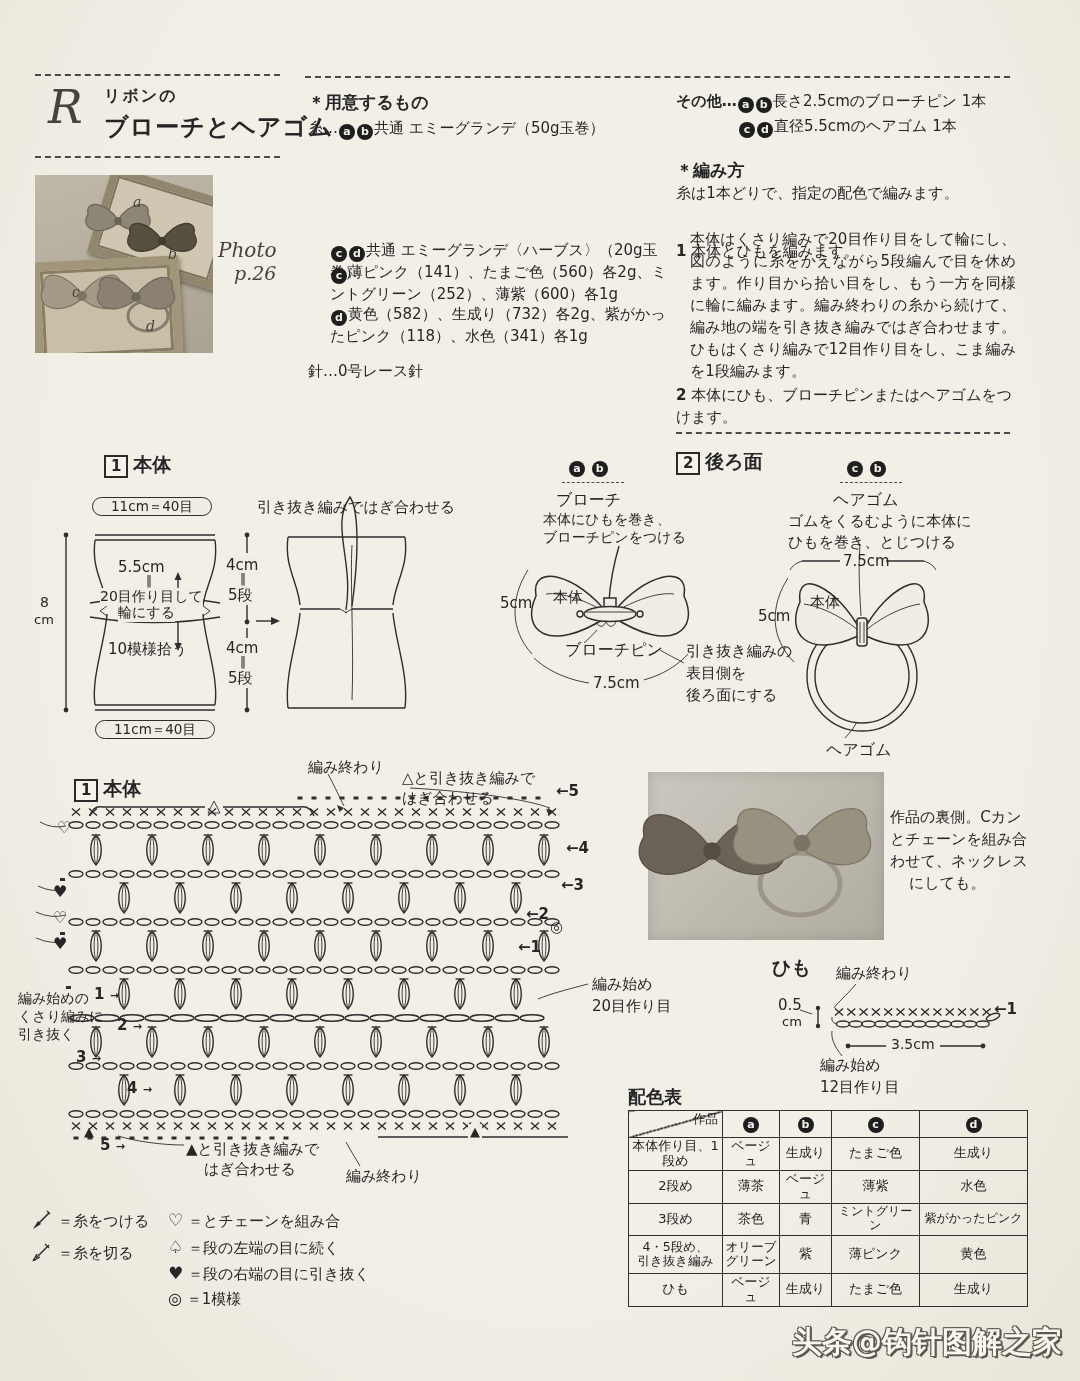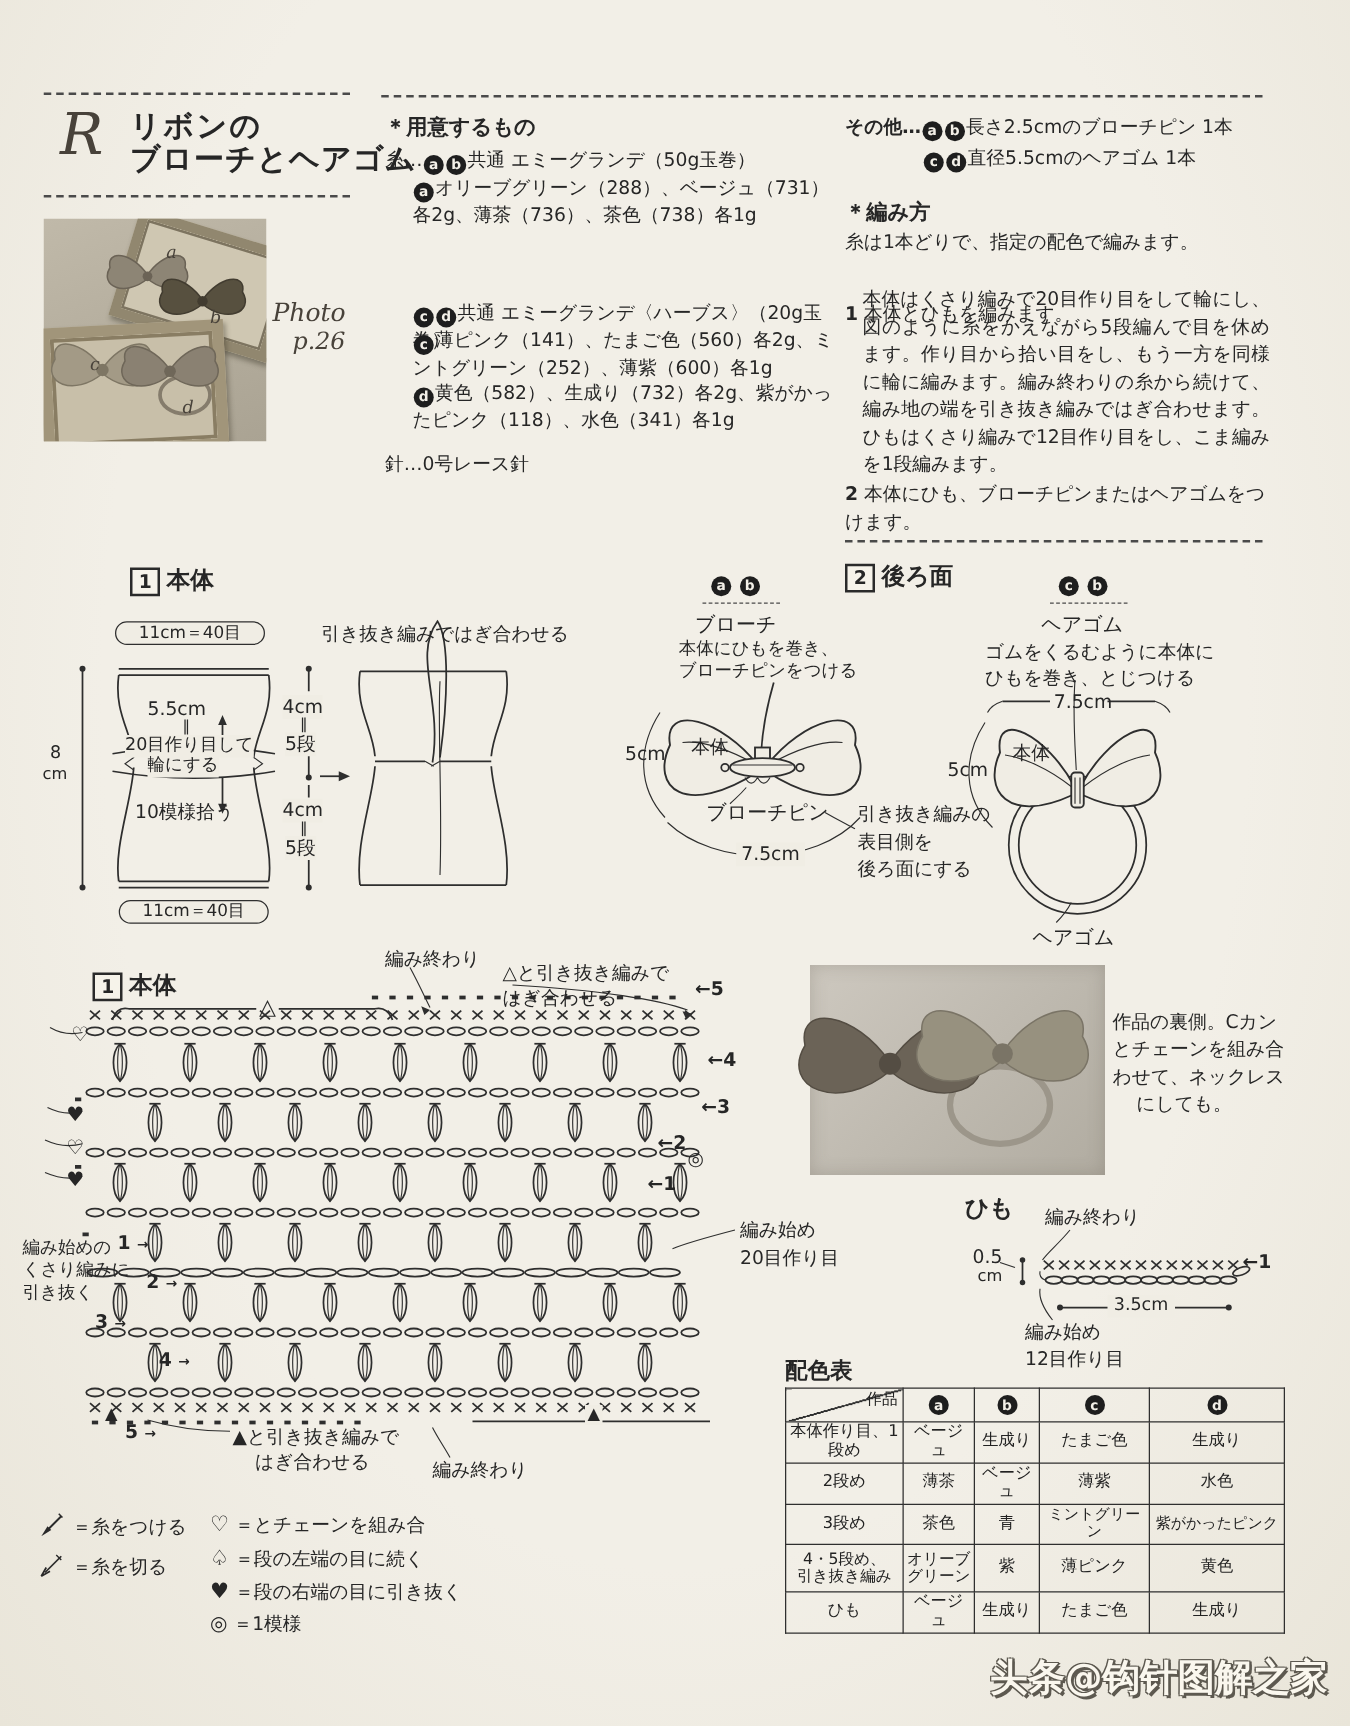--- a/index.html
+++ b/index.html
@@ -615,35 +615,34 @@
         <ellipse cx="124.3" cy="19" rx="6.6" ry="3" class="st"></ellipse>
         <ellipse cx="137" cy="19" rx="6.6" ry="3" class="st"></ellipse>
         <ellipse cx="149.7" cy="19" rx="6.6" ry="3" class="st"></ellipse>
         <ellipse cx="160" cy="12" rx="3" ry="7" class="st" transform="rotate(70 160 12)"></ellipse>
         <path d="M3 19 q-5 -2 -4 -7" class="stt"></path>
       </g>
   </svg>
 
   <div class="dash" style="left:35px;top:74px;width:245px;"></div>
   <div class="t script" style="left:48px;top:84px;font-size:46px;line-height:1;">R</div>
-  <div class="t b" style="left:104px;top:86px;font-size:24px;letter-spacing:2px;">リボンの</div>
+  <div class="t b" style="left:104px;top:86px;font-size:16px;letter-spacing:2px;">リボンの</div>
   <div class="t b" style="left:104px;top:112px;font-size:24px;letter-spacing:1px;">ブローチとヘアゴム</div>
   <div class="dash" style="left:35px;top:156px;width:245px;"></div>
 
   <div class="t script" style="left:133px;top:194px;font-size:14px;">a</div>
   <div class="t script" style="left:168px;top:246px;font-size:14px;">b</div>
   <div class="t script" style="left:72px;top:284px;font-size:14px;">c</div>
   <div class="t script" style="left:146px;top:318px;font-size:14px;">d</div>
   <div class="t script" style="left:218px;top:238px;font-size:20px;">Photo</div>
   <div class="t script" style="left:234px;top:262px;font-size:19px;">p.26</div>
 
   <div class="dash" style="left:305px;top:76px;width:705px;"></div>
   <div class="t b" style="left:308px;top:92px;font-size:17px;">＊用意するもの</div>
   <div class="t wrap" style="left:308px;top:118px;width:356px;line-height:21px;"><span>糸…</span><span class="badge">a</span><span class="badge">b</span><span>共通 エミーグランデ（50g玉巻）</span></div>
-  <div class="t wrap" style="left:330px;top:140px;width:338px;line-height:21px;"><span class="badge">a</span><span>オリーブグリーン（288）、ベージュ（731）各2g、薄茶（736）、茶色（738）各1g</span></div>
   <div class="t wrap" style="left:330px;top:240px;width:338px;line-height:21px;"><span class="badge">c</span><span class="badge">d</span><span>共通 エミーグランデ〈ハーブス〉（20g玉巻）</span></div>
   <div class="t wrap" style="left:330px;top:262px;width:338px;line-height:21px;"><span class="badge">c</span><span>薄ピンク（141）、たまご色（560）各2g、ミントグリーン（252）、薄紫（600）各1g</span></div>
   <div class="t wrap" style="left:330px;top:304px;width:338px;line-height:21px;"><span class="badge">d</span><span>黄色（582）、生成り（732）各2g、紫がかったピンク（118）、水色（341）各1g</span></div>
   <div class="t" style="left:308px;top:362px;">針…0号レース針</div>
 
   <div class="t" style="left:676px;top:92px;"><span class="b">その他…</span><span class="badge">a</span><span class="badge">b</span><span>長さ2.5cmのブローチピン 1本</span></div>
   <div class="t" style="left:738px;top:117px;"><span class="badge">c</span><span class="badge">d</span><span>直径5.5cmのヘアゴム 1本</span></div>
   <div class="t b" style="left:676px;top:160px;font-size:17px;">＊編み方</div>
   <div class="t" style="left:676px;top:184px;">糸は1本どりで、指定の配色で編みます。</div>
   <div class="t" style="left:676px;top:206px;margin-top:36px;"><span class="b">1</span> <span>本体とひもを編みます。</span></div>

